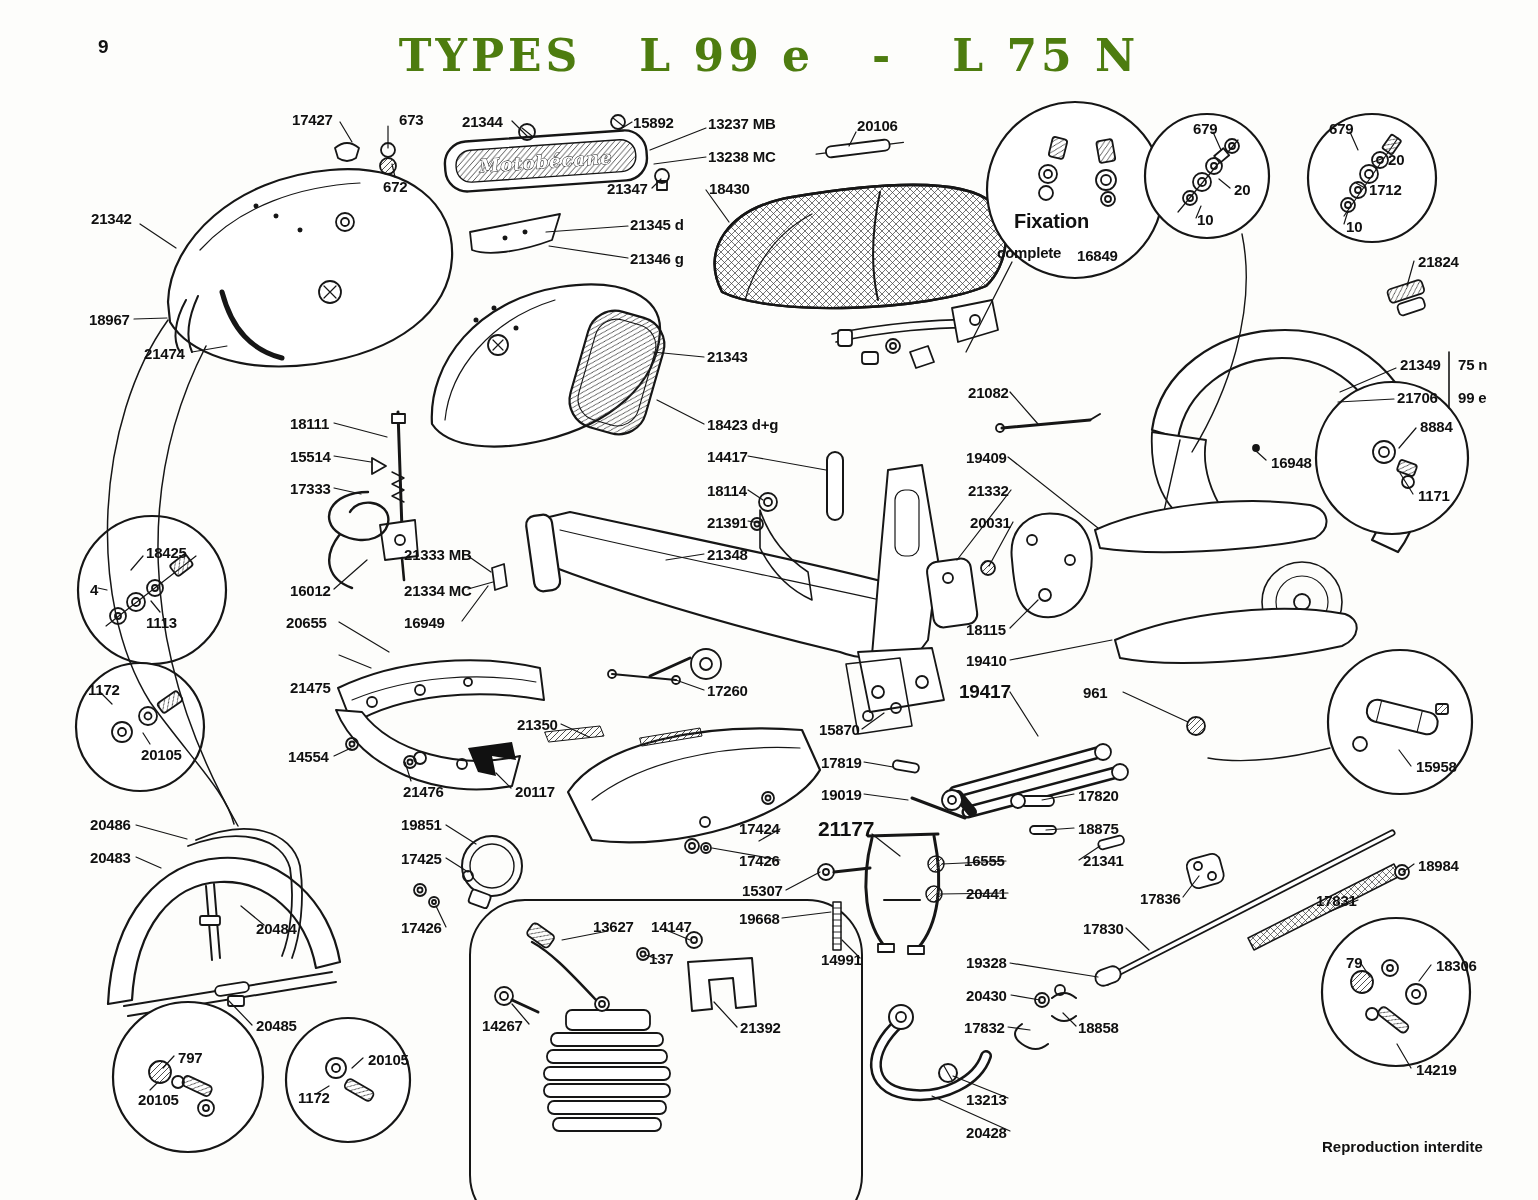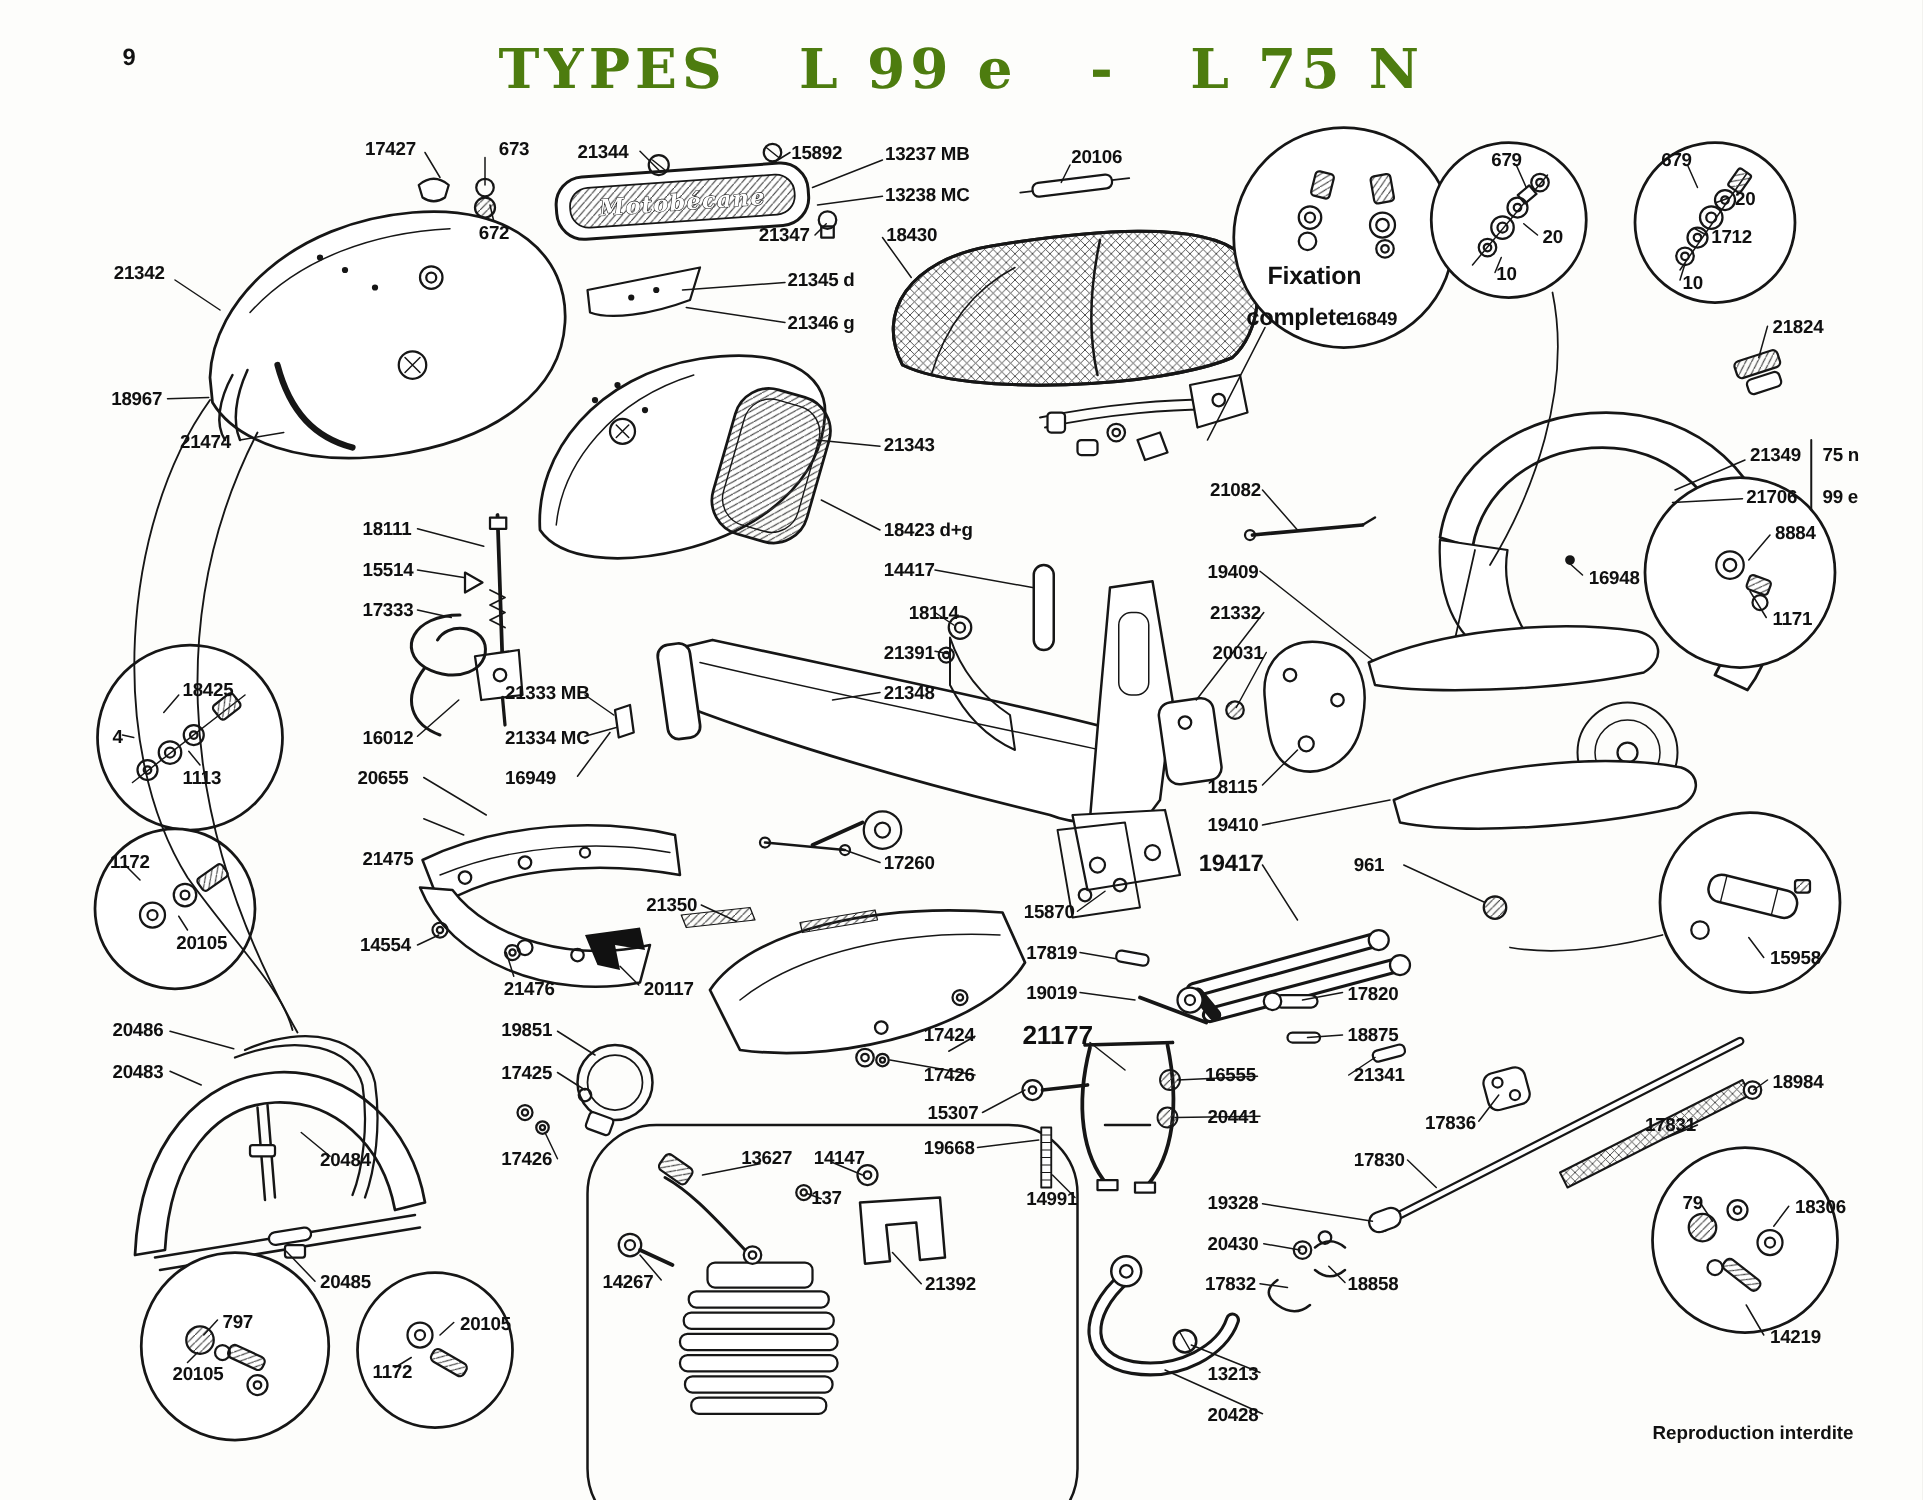--- a/index.html
+++ b/index.html
@@ -471,21 +471,21 @@
       <div class="part-label" style="left: 630px; top: 217px;">21345 d</div>
       <div class="part-label" style="left: 630px; top: 251px;">21346 g</div>
       <div class="part-label" style="left: 89px; top: 312px;">18967</div>
       <div class="part-label" style="left: 144px; top: 346px;">21474</div>
       <div class="part-label" style="left: 707px; top: 349px;">21343</div>
       <div class="part-label" style="left: 707px; top: 417px;">18423 d+g</div>
       <div class="part-label" style="left: 290px; top: 416px;">18111</div>
       <div class="part-label" style="left: 290px; top: 449px;">15514</div>
       <div class="part-label" style="left: 290px; top: 481px;">17333</div>
       <div class="part-label" style="left: 707px; top: 449px;">14417</div>
-      <div class="part-label" style="left: 707px; top: 483px; margin-left: 20px;">18114</div>
+      <div class="part-label" style="left: 707px; top: 483px;">18114</div>
       <div class="part-label" style="left: 707px; top: 515px;">21391</div>
       <div class="part-label" style="left: 707px; top: 547px;">21348</div>
       <div class="part-label" style="left: 404px; top: 547px;">21333 MB</div>
       <div class="part-label" style="left: 404px; top: 583px;">21334 MC</div>
       <div class="part-label" style="left: 290px; top: 583px;">16012</div>
       <div class="part-label" style="left: 404px; top: 615px;">16949</div>
       <div class="part-label" style="left: 286px; top: 615px;">20655</div>
       <div class="part-label" style="left: 290px; top: 680px;">21475</div>
       <div class="part-label" style="left: 146px; top: 545px;">18425</div>
       <div class="part-label" style="left: 90px; top: 582px;">4</div>
@@ -558,18 +558,18 @@
       <div class="part-label" style="left: 1346px; top: 219px;">10</div>
       <div class="part-label" style="left: 1418px; top: 254px;">21824</div>
       <div class="part-label" style="left: 1400px; top: 357px;">21349</div>
       <div class="part-label" style="left: 1458px; top: 357px;">75 n</div>
       <div class="part-label" style="left: 1397px; top: 390px;">21706</div>
       <div class="part-label" style="left: 1458px; top: 390px;">99 e</div>
       <div class="part-label" style="left: 1420px; top: 419px;">8884</div>
       <div class="part-label" style="left: 1271px; top: 455px;">16948</div>
       <div class="part-label" style="left: 1418px; top: 488px;">1171</div>
       <div class="part-label" style="left: 1014px; top: 211px; font-size: 20px;">Fixation</div>
-      <div class="part-label" style="left: 997px; top: 245px; font-size: 19px;">complete</div>
+      <div class="part-label" style="left: 997px; top: 245px; font-size: 15px;">complete</div>
       <div class="part-label" style="left: 1077px; top: 248px;">16849</div>
     </div>
   <div class="footer">Reproduction interdite</div>
 
 </div>
 
 </body></html>

